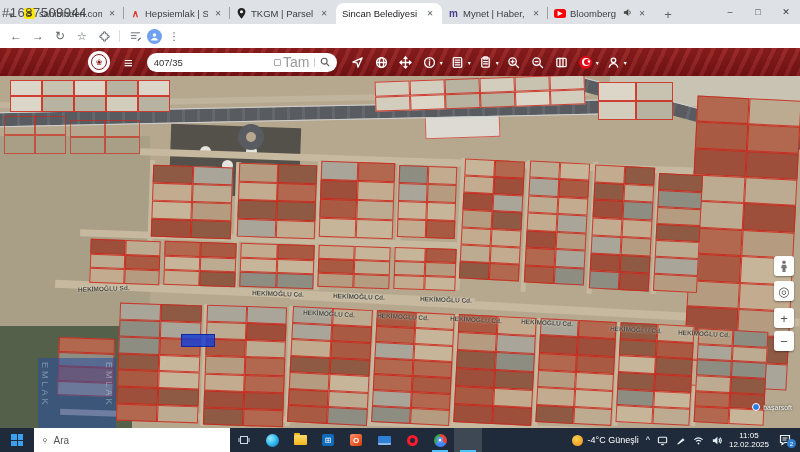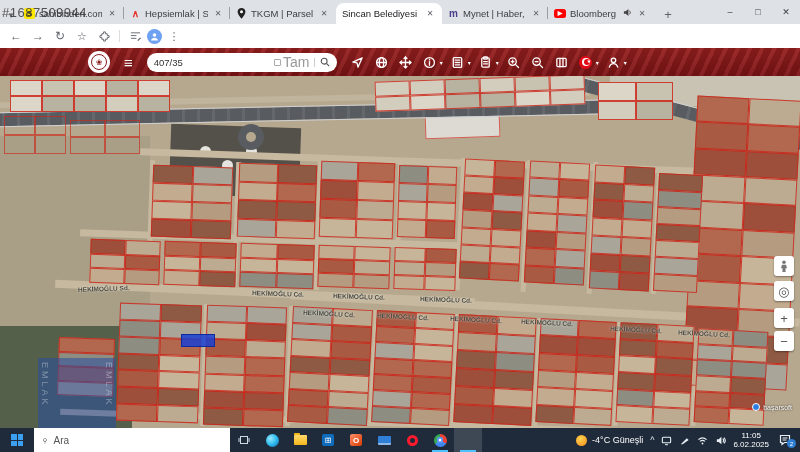--- a/index.html
+++ b/index.html
@@ -766,21 +766,21 @@
           </svg>
       </span>
       <span class="trayic">
         <svg viewBox="0 0 12 12">
             <path d="M2 4.5h2L7 2v8L4 7.5H2z" fill="#e8eef4" stroke="none"></path>
             <path d="M8.5 4a3 3 0 0 1 0 4M9.8 2.8a4.8 4.8 0 0 1 0 6.4" fill="none"></path>
           </svg>
       </span>
       <div class="clock">
         <div>11:05</div>
-        <div>6.02.2025</div>
+        <div>12.02.2025</div>
       </div>
       <div class="action">
         <svg viewBox="0 0 12 12">
             <path d="M1.5 1.5h9v7h-5l-2.5 2v-2h-1.5z"></path>
             <path d="M3.5 4h5M3.5 6h4"></path>
           </svg>
         <span class="badge">2</span>
       </div>
     </div>
   </div>

